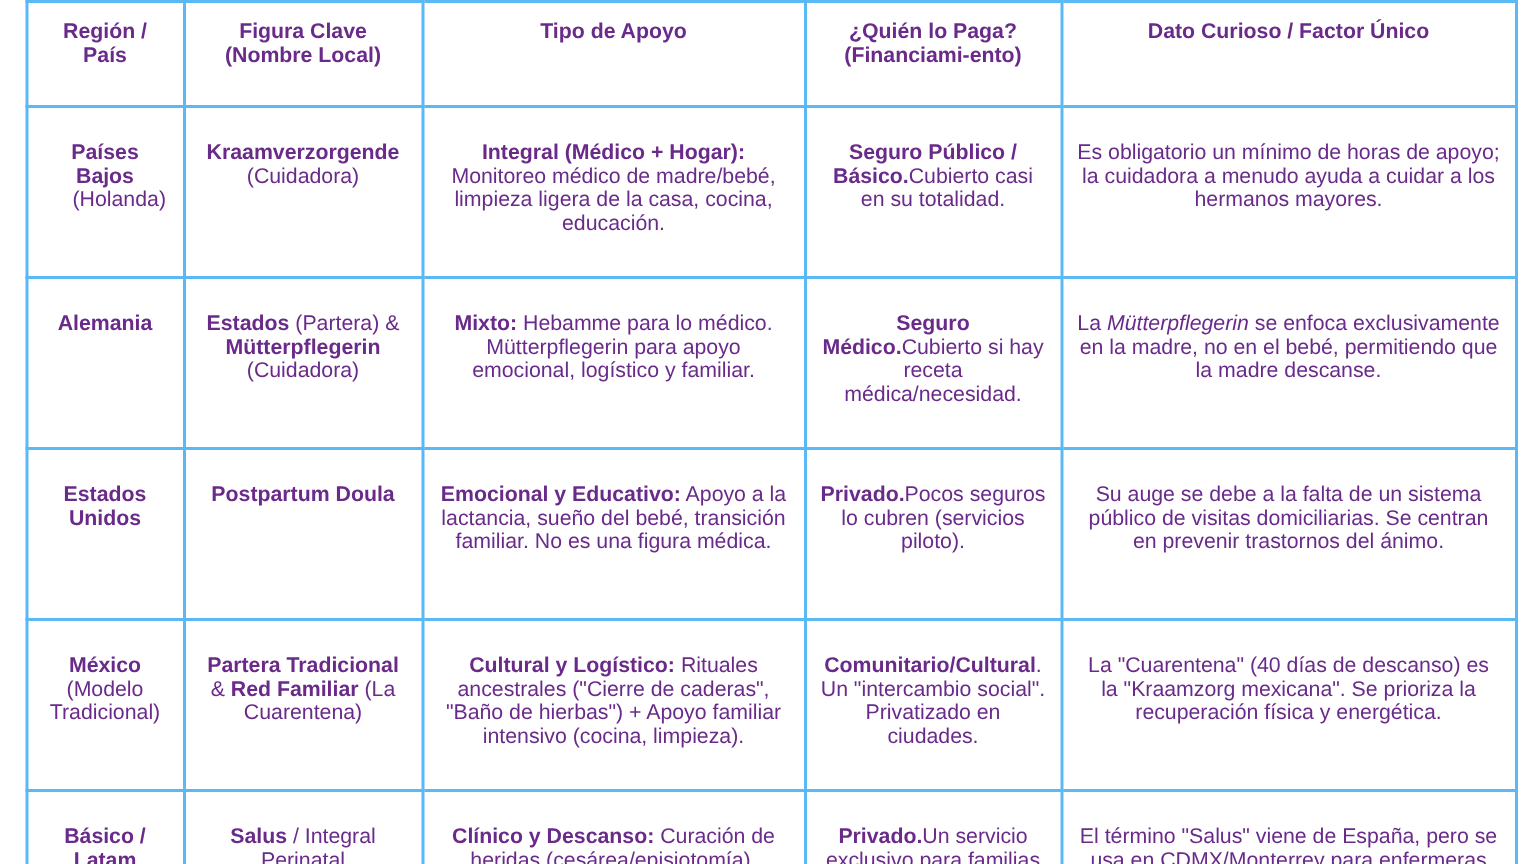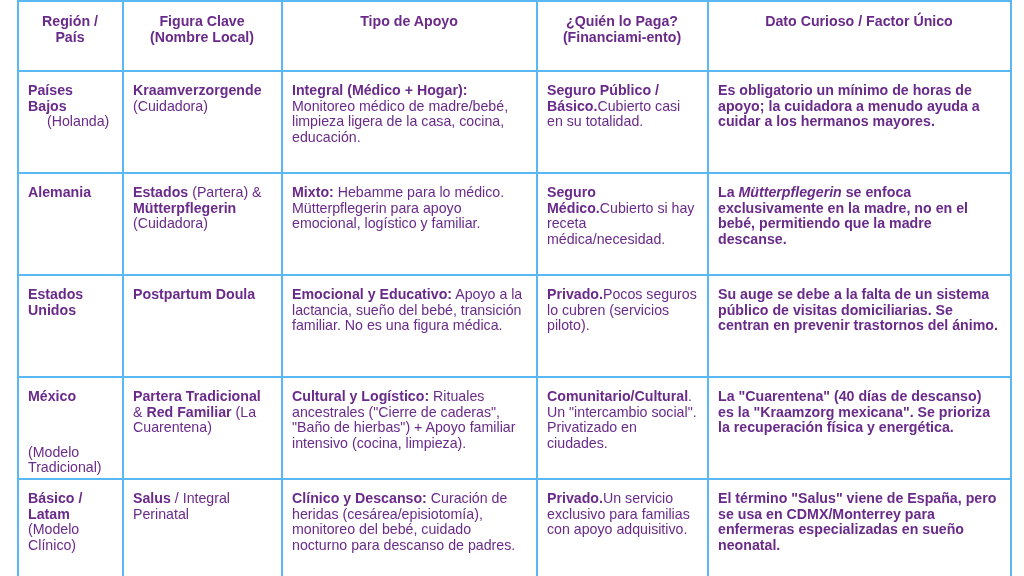--- a/index.html
+++ b/index.html
@@ -16,25 +16,25 @@
     color: #6a2a8a;
     font-size: 14.2px;
     line-height: 15.6px;
     padding: 10px 10px 0 9px;
   }
   table.grid th {
     font-weight: bold; text-align: center;
     height: 56px; padding-top: 12px;
     font-size: 14.2px;
   }
-  table.grid td { height: 89px; padding-top: 11px; }
+  table.grid td { height: 89px; padding-top: 23px; text-align: center; }
   table.grid tr.last td { height: 98px; }
   .b { font-weight: bold; }
   .i { font-style: italic; }
-  .fact { font-weight: bold; font-size: 14.4px; line-height: 15.6px; }
+  .fact { font-weight: normal; font-size: 14.4px; line-height: 15.6px; }
 </style>
 </head>
 <body>
 
 <table class="grid">
   <colgroup>
     <col style="width:105px">
     <col style="width:159px">
     <col style="width:255px">
     <col style="width:171px">
@@ -124,21 +124,21 @@
     <td class="fact">
       <span>Su auge se debe a la falta de un sistema público de visitas domiciliarias. Se centran en prevenir trastornos del ánimo.</span>
       
       
     </td>
   </tr>
 
   <tr>
     <td>
       <span class="b">México</span>
-      <span style="display: block; margin-top: 40px;">(Modelo Tradicional)</span>
+      <span style="display: block;">(Modelo Tradicional)</span>
     </td>
     <td>
       <span class="b">Partera Tradicional</span>
       
       <span>&amp;</span>
       <span class="b">Red Familiar</span>
       <span>(La Cuarentena)</span>
     </td>
     <td>
       <span class="b">Cultural y Logístico:</span>

